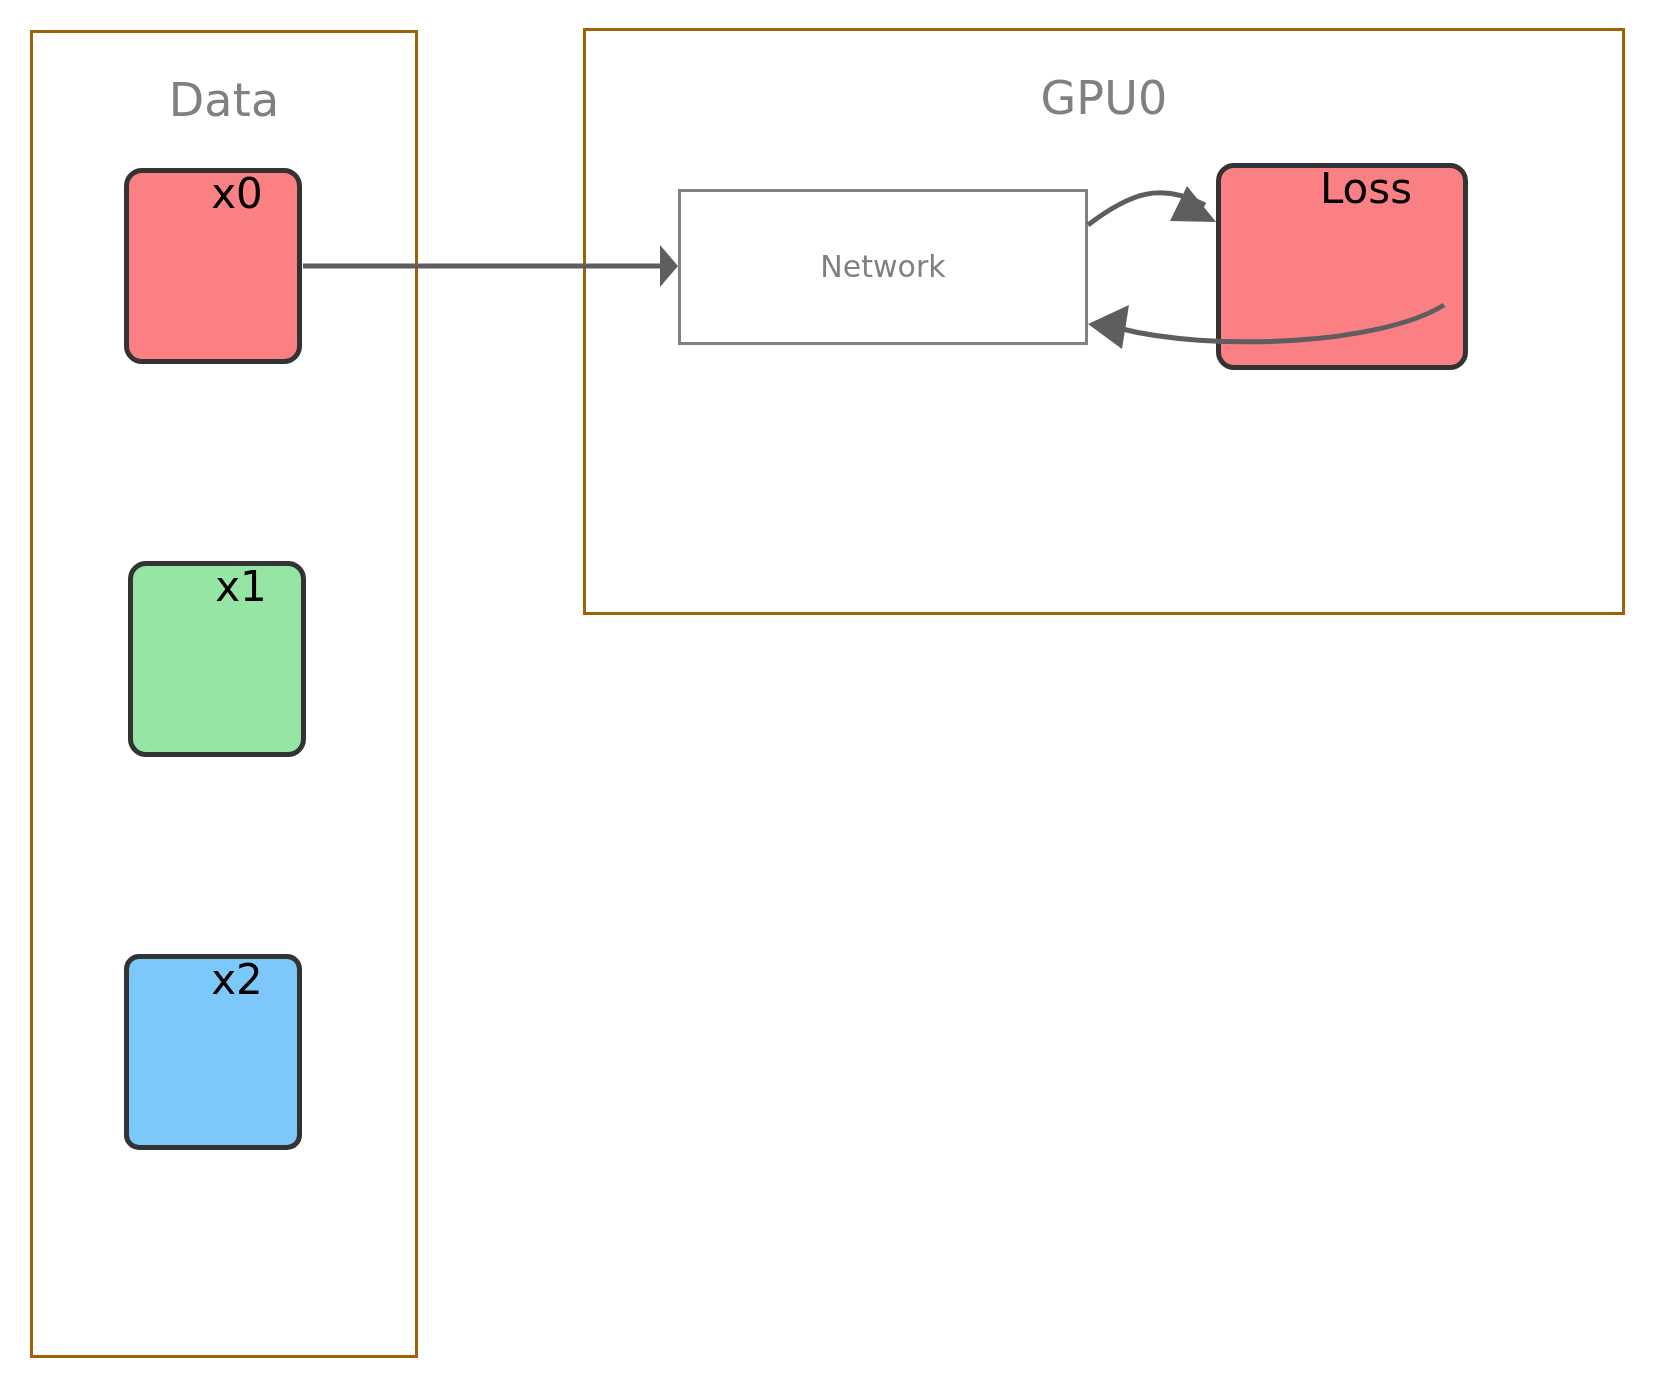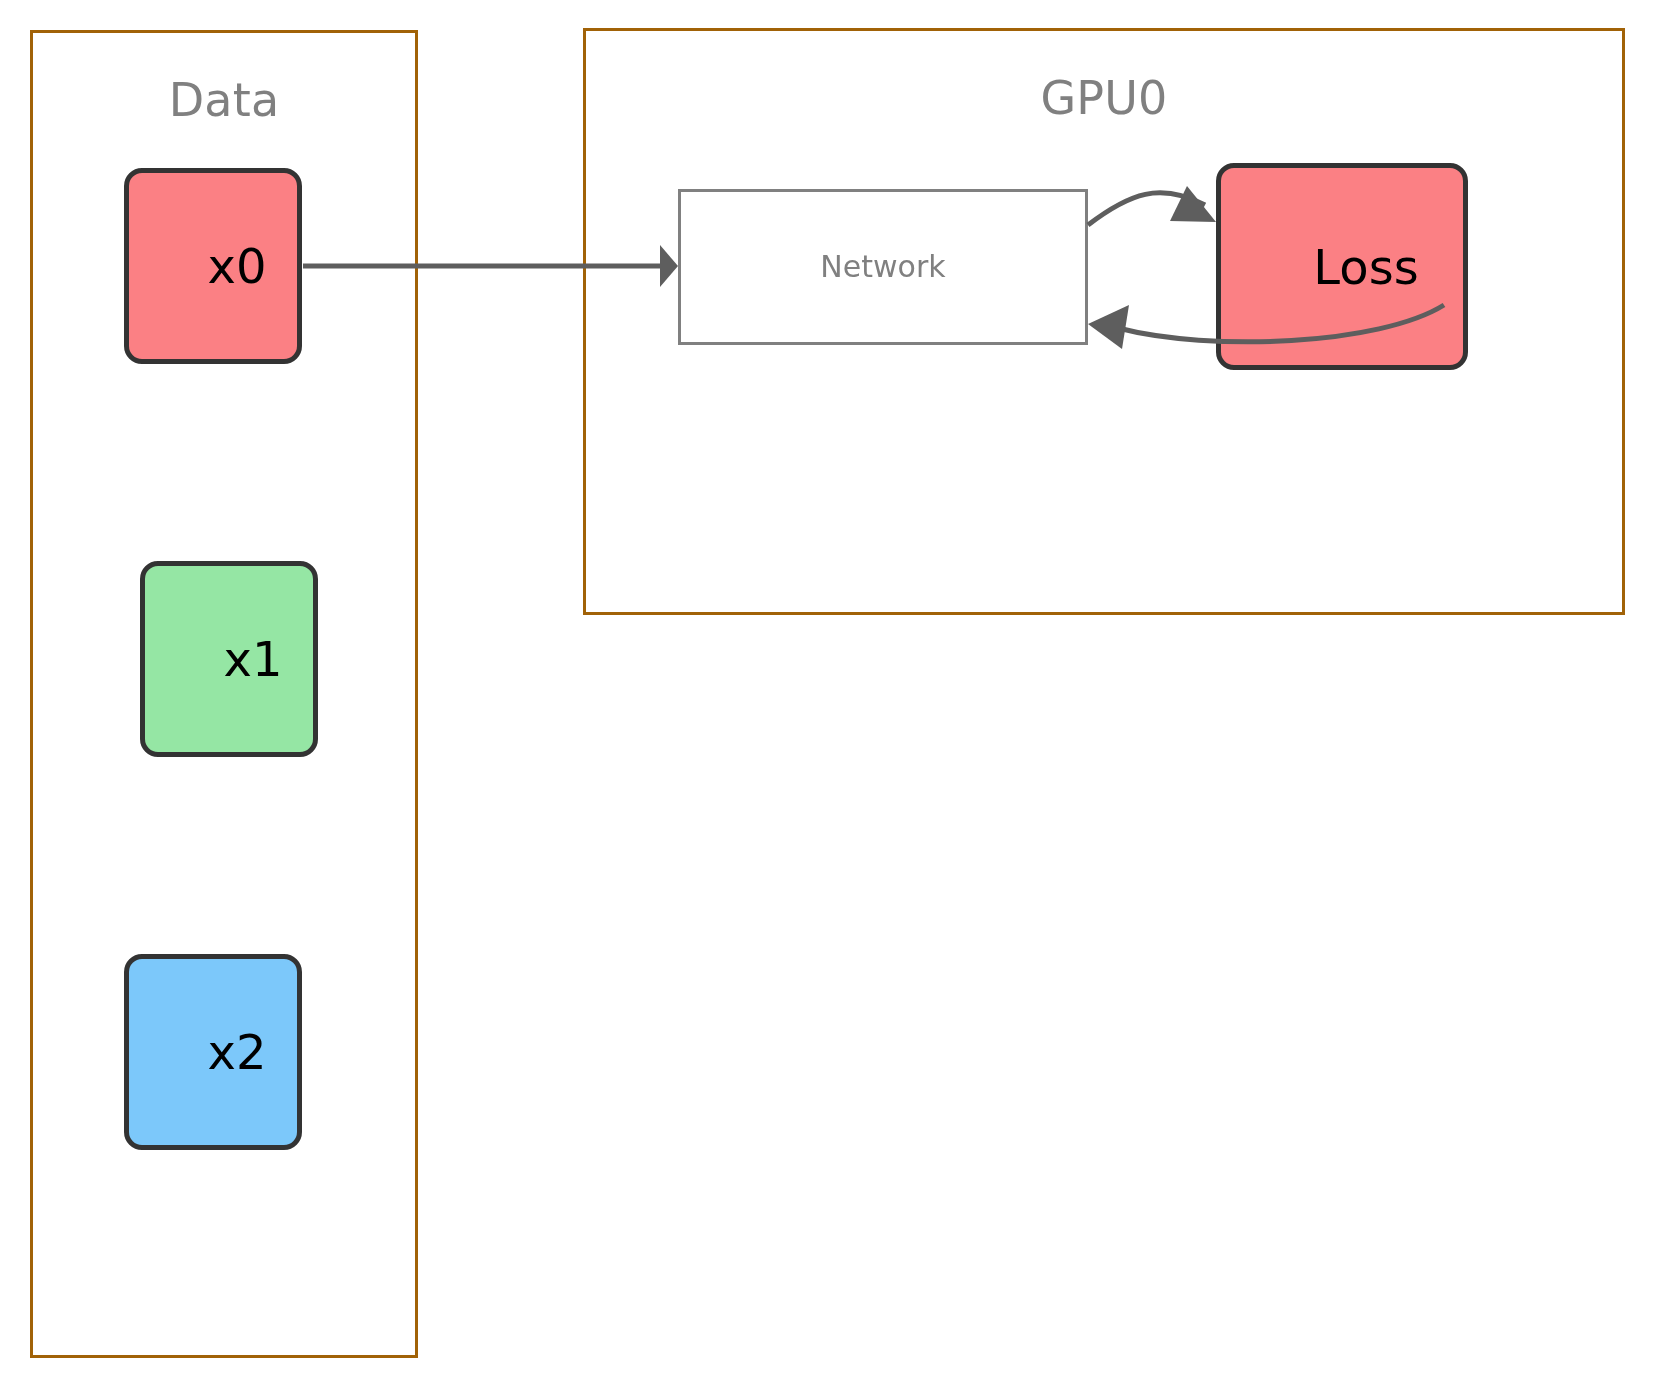--- a/index.html
+++ b/index.html
@@ -38,24 +38,23 @@
     user-select: none;
   }
 
   
   .node {
     position: absolute;
     box-sizing: border-box;
     border: 5px solid #333333;
     border-radius: 18px;
     display: flex;
-    align-items: center;
     justify-content: center;
     color: #000000;
-    font-size: 48px;
+    font-size: 42px;
     line-height: 1;
     user-select: none;
     padding-left: 48px;
   }
 
   
   .proc {
     position: absolute;
     box-sizing: border-box;
     border: 3px solid #808080;
@@ -98,25 +97,25 @@
   </div>
 
   <div class="group" style="left:583px; top:28px; width:1042px; height:587px;">
     <div class="group-label" style="top:44px;">GPU0</div>
   </div>
 
   <div class="node" style="left:124px; top:168px; width:178px; height:196px; background:#FB8084;">
     <span>x0</span>
   </div>
 
-  <div class="node" style="left:140px; top:561px; width:178px; height:196px; background:#95E6A4;">
+  <div class="node" style="left:128px; top:561px; width:178px; height:196px; background:#95E6A4;">
     <span>x1</span>
   </div>
 
-  <div class="node" style="left:124px; top:954px; width:178px; height:196px; background:#7CC8FA;">
+  <div class="node" style="left:124px; top:954px; width:178px; height:196px; background:#7CC8FA;border-radius:15px;">
     <span>x2</span>
   </div>
 
   <div class="proc" style="left:678px; top:189px; width:410px; height:156px;">
     <span>Network</span>
   </div>
 
   <div class="node" style="left:1216px; top:163px; width:252px; height:207px; background:#FB8084;">
     <span>Loss</span>
   </div>

